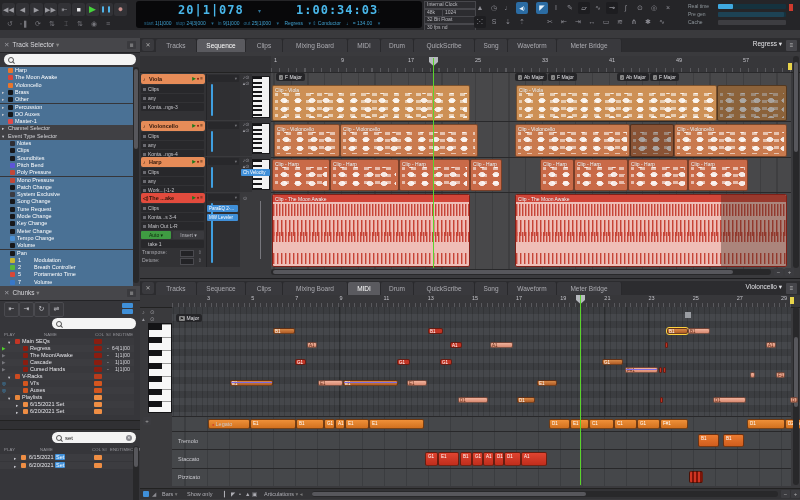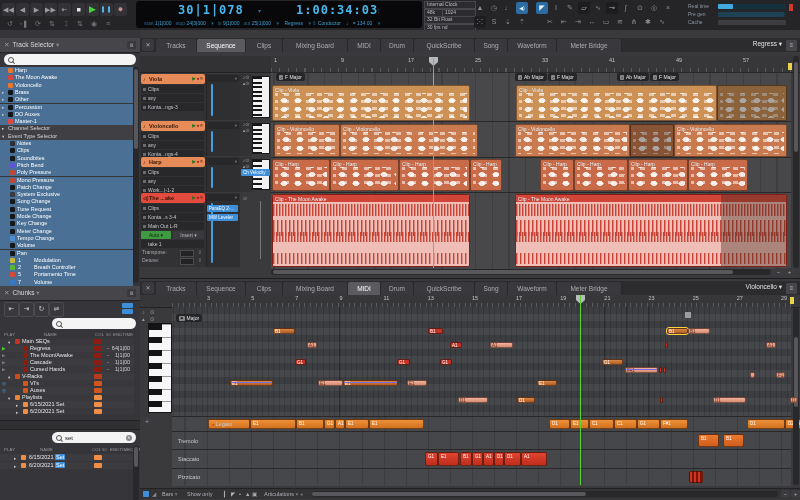--- a/index.html
+++ b/index.html
@@ -136,21 +136,21 @@
       <div class="tsml" style="left: 4px;">↺</div>
       <div class="tsml" style="left: 18px;">◦❚</div>
       <div class="tsml" style="left: 32px;">⟳</div>
       <div class="tsml" style="left: 46px;">⇅</div>
       <div class="tsml" style="left: 60px;">⌶</div>
       <div class="tsml" style="left: 74px;">⇅</div>
       <div class="tsml" style="left: 88px;">◉</div>
       <div class="tsml" style="left: 102px;">≡</div>
     </div>
   <div id="counter">
-    <span class="cmain" style="left:42px;">30|1|078</span>
+    <span class="cmain" style="left:42px;">20|1|078</span>
     <span class="cdrop" style="left:122px;">▾</span>
     <span class="cmain" style="left:160px;">1:00:34:03</span>
     <span class="cdrop" style="left:242px;">⁝</span>
     <div id="counter-sub"><span><b>start</b> 1|1|000</span><span><b>stop</b> 24|3|000 <b>▾</b></span><span><b>in</b> 9|1|000</span><span><b>out</b> 25|1|000 <b>▾</b></span><span><b> </b>Regress <b>▾ ⇕</b> Conductor <b> </b>♩ = 134.00 <b>▾</b></span></div>
   </div>
   <div class="syncbox" style="left:424px;top:1px;width:46px;height:6px;">Internal Clock</div>
   <div class="syncbox" style="left:424px;top:8.5px;width:16px;height:6px;">48k</div>
   <div class="syncbox" style="left:442px;top:8.5px;width:28px;height:6px;">1024</div>
   <div class="syncbox" style="left:424px;top:16px;width:46px;height:6px;">32 Bit Float</div>
   <div class="syncbox" style="left:424px;top:23.5px;width:46px;height:6px;">30 fps nd</div>

